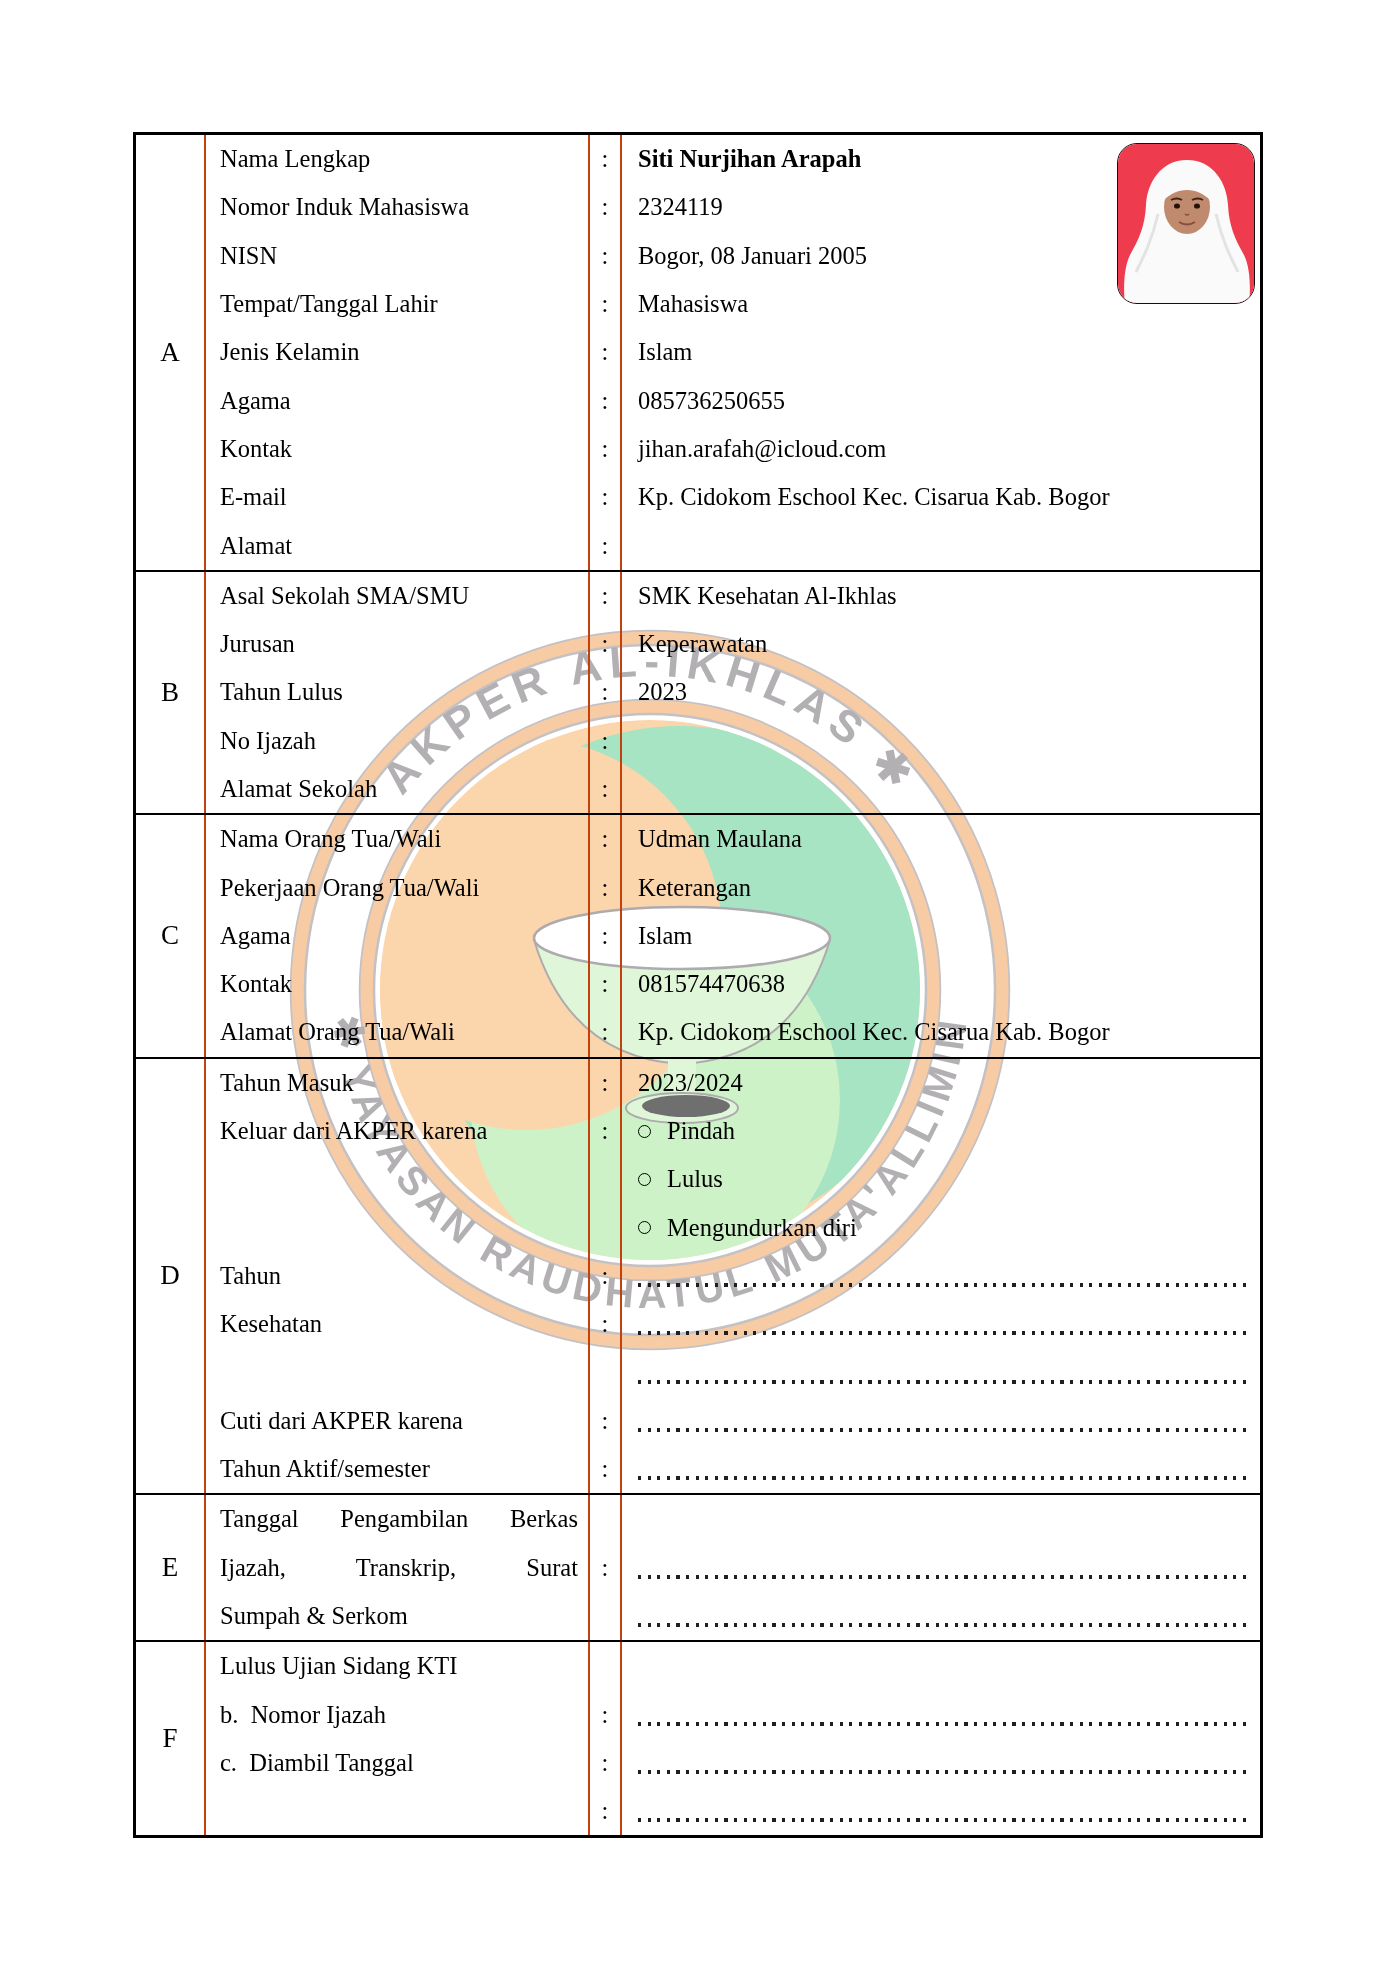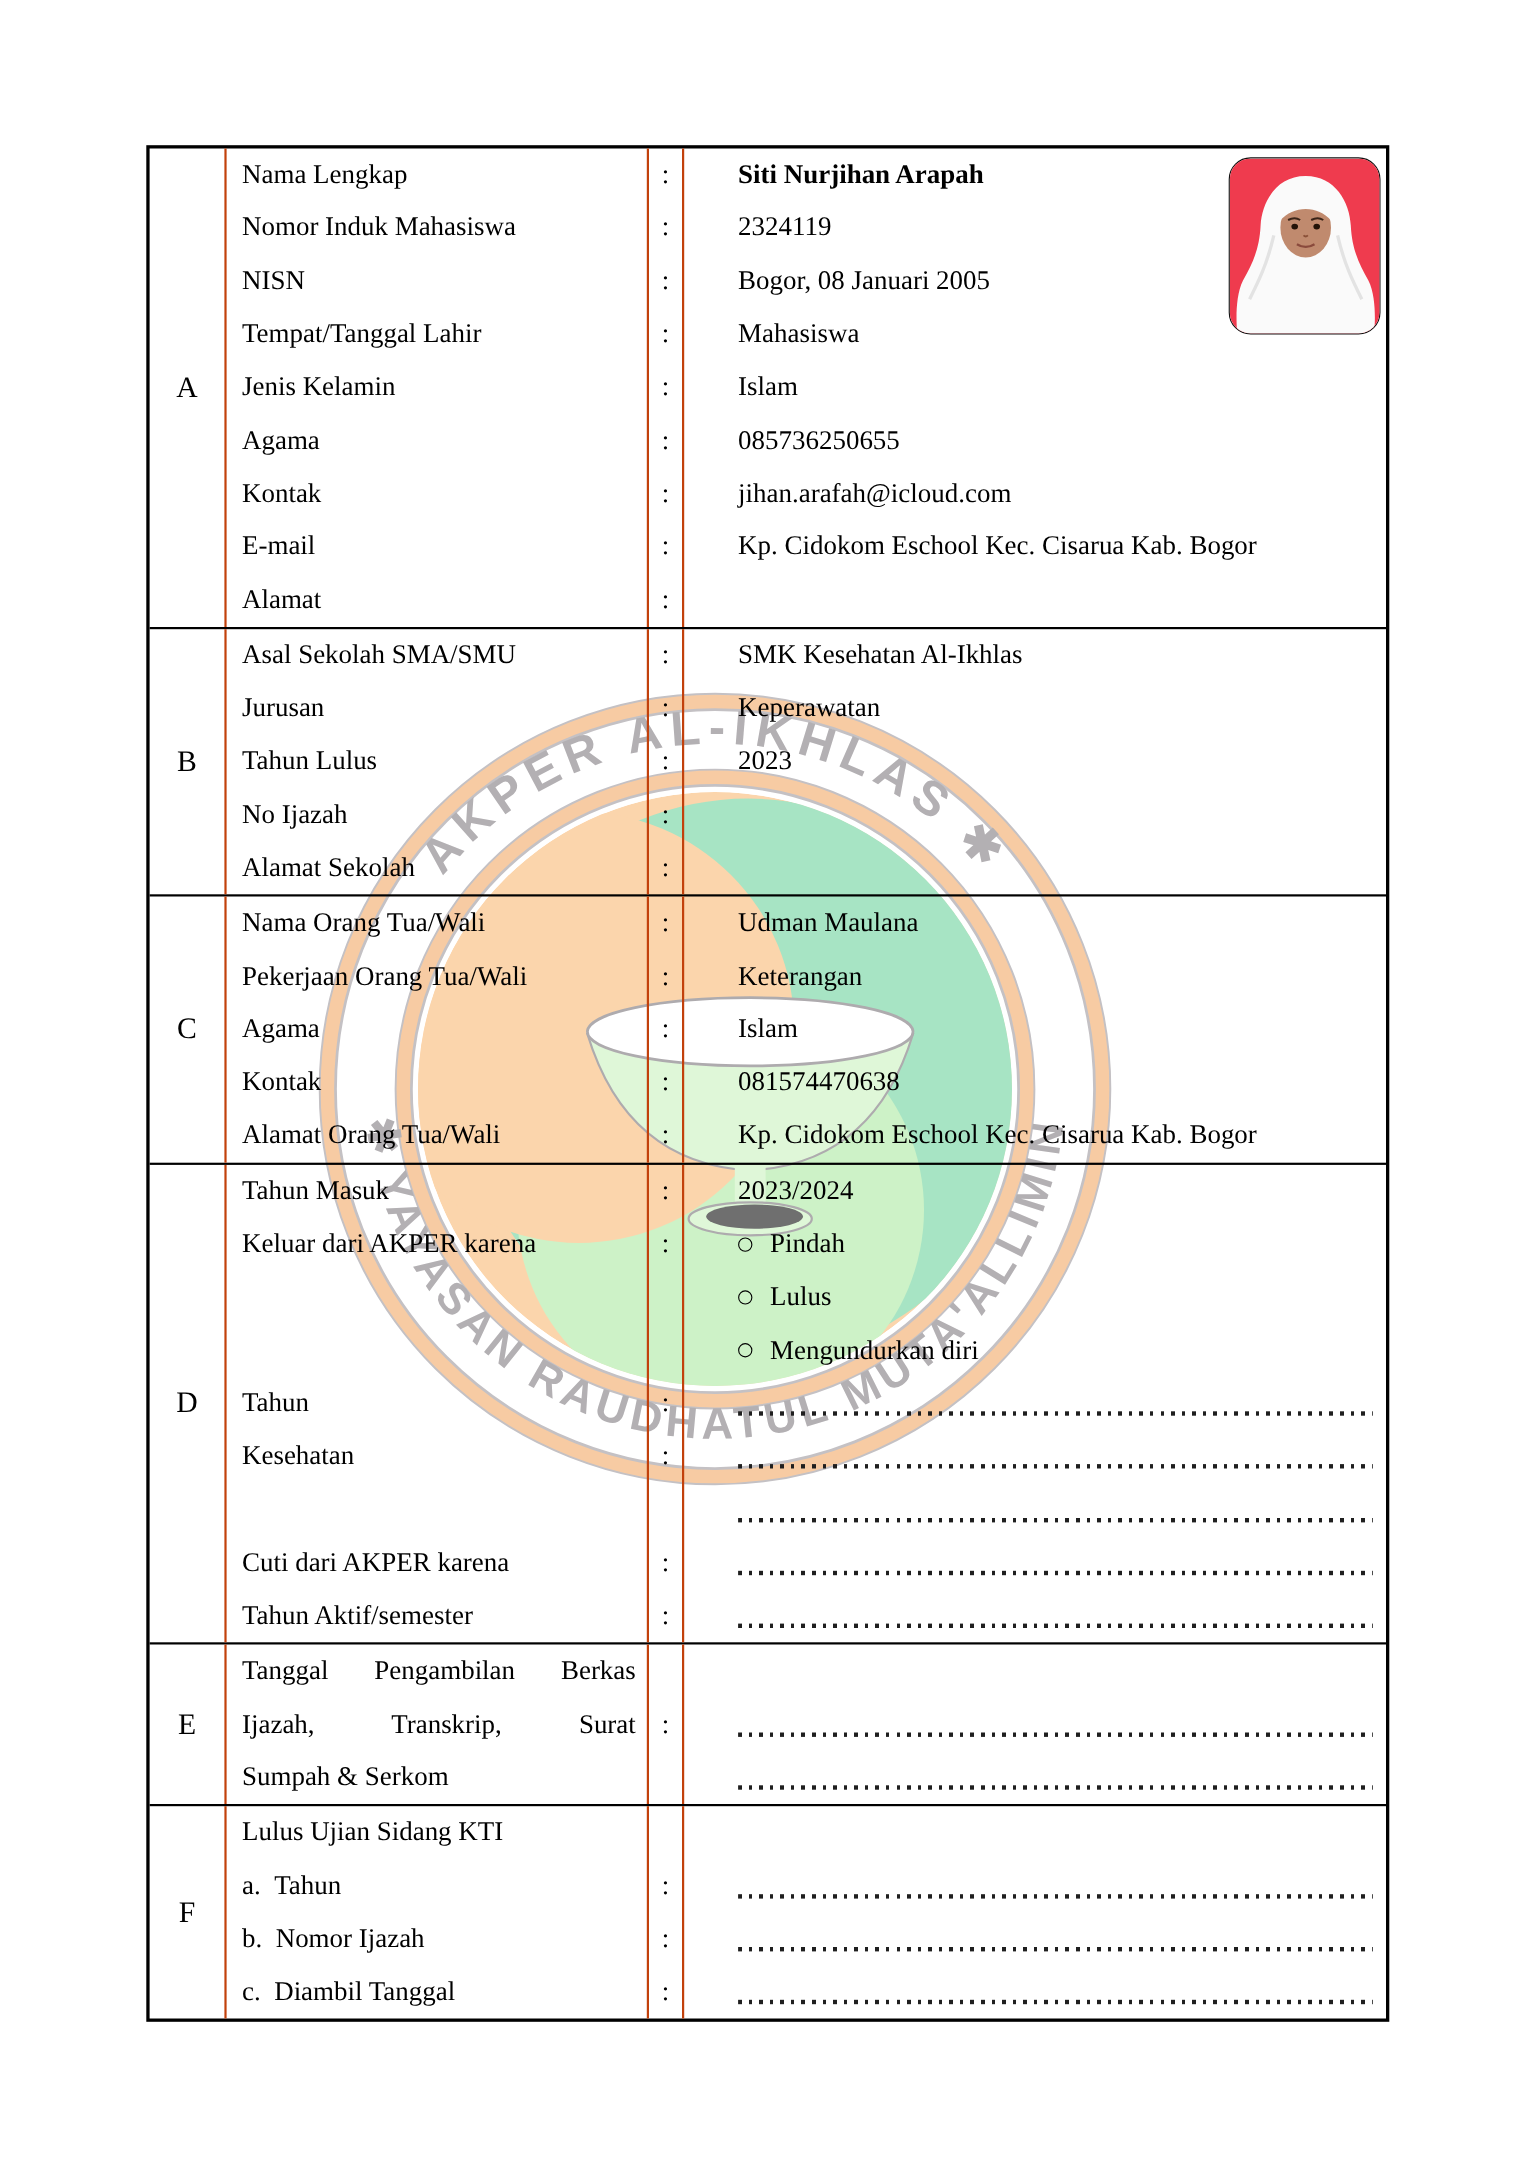--- a/index.html
+++ b/index.html
@@ -18,21 +18,21 @@
   .section{display:grid; grid-template-columns:70px 384px 32px 1fr; border-top:2px solid #000;}
   .section:first-child{border-top:none;}
   .cell{box-sizing:border-box; border-right:2px solid #c2410c; min-width:0;}
   .cell.value-cell{border-right:none;}
   .letter-cell{display:flex; align-items:center; justify-content:center; font-size:27px;}
   .line{height:48.3px; display:flex; align-items:center; font-size:24.5px; white-space:nowrap; overflow:visible;}
   .label-cell .line{padding:0 10px 0 14px;}
   .label-cell .line span{display:block; width:100%;}
   .label-cell .line.justify span{text-align:justify; text-align-last:justify; white-space:normal;}
   .colon-cell .line{justify-content:center;}
-  .value-cell .line{padding:0 12px 0 16px;margin-left:33px;}
+  .value-cell .line{padding:0 12px 0 16px;}
   .value-cell .line.bold{font-weight:bold;}
   .line.dots-line{align-items:flex-end;}
   .dots{
     flex:1; height:4px; margin-bottom:13px;
     background-image:repeating-linear-gradient(90deg,#1f1f1f 0 3.2px,transparent 3.2px 9.6px);
   }
   .radio{
     width:13px; height:13px; border:1.7px solid #000; border-radius:50%;
     margin-right:16px; flex:none; box-sizing:border-box; background:transparent;
   }
@@ -419,23 +419,20 @@
       </div>
       <div class="section">
         <div class="cell letter-cell">
           <span>F</span>
         </div>
         <div class="cell label-cell">
           <div class="line">
             <span>Lulus Ujian Sidang KTI</span>
           </div>
           <div class="line">
-            <span>a.&nbsp;&nbsp;Tahun</span>
-          </div>
-          <div class="line">
             <span>b.&nbsp;&nbsp;Nomor Ijazah</span>
           </div>
           <div class="line">
             <span>c.&nbsp;&nbsp;Diambil Tanggal</span>
           </div>
         </div>
         <div class="cell colon-cell">
           <div class="line">
             <span></span>
           </div>

